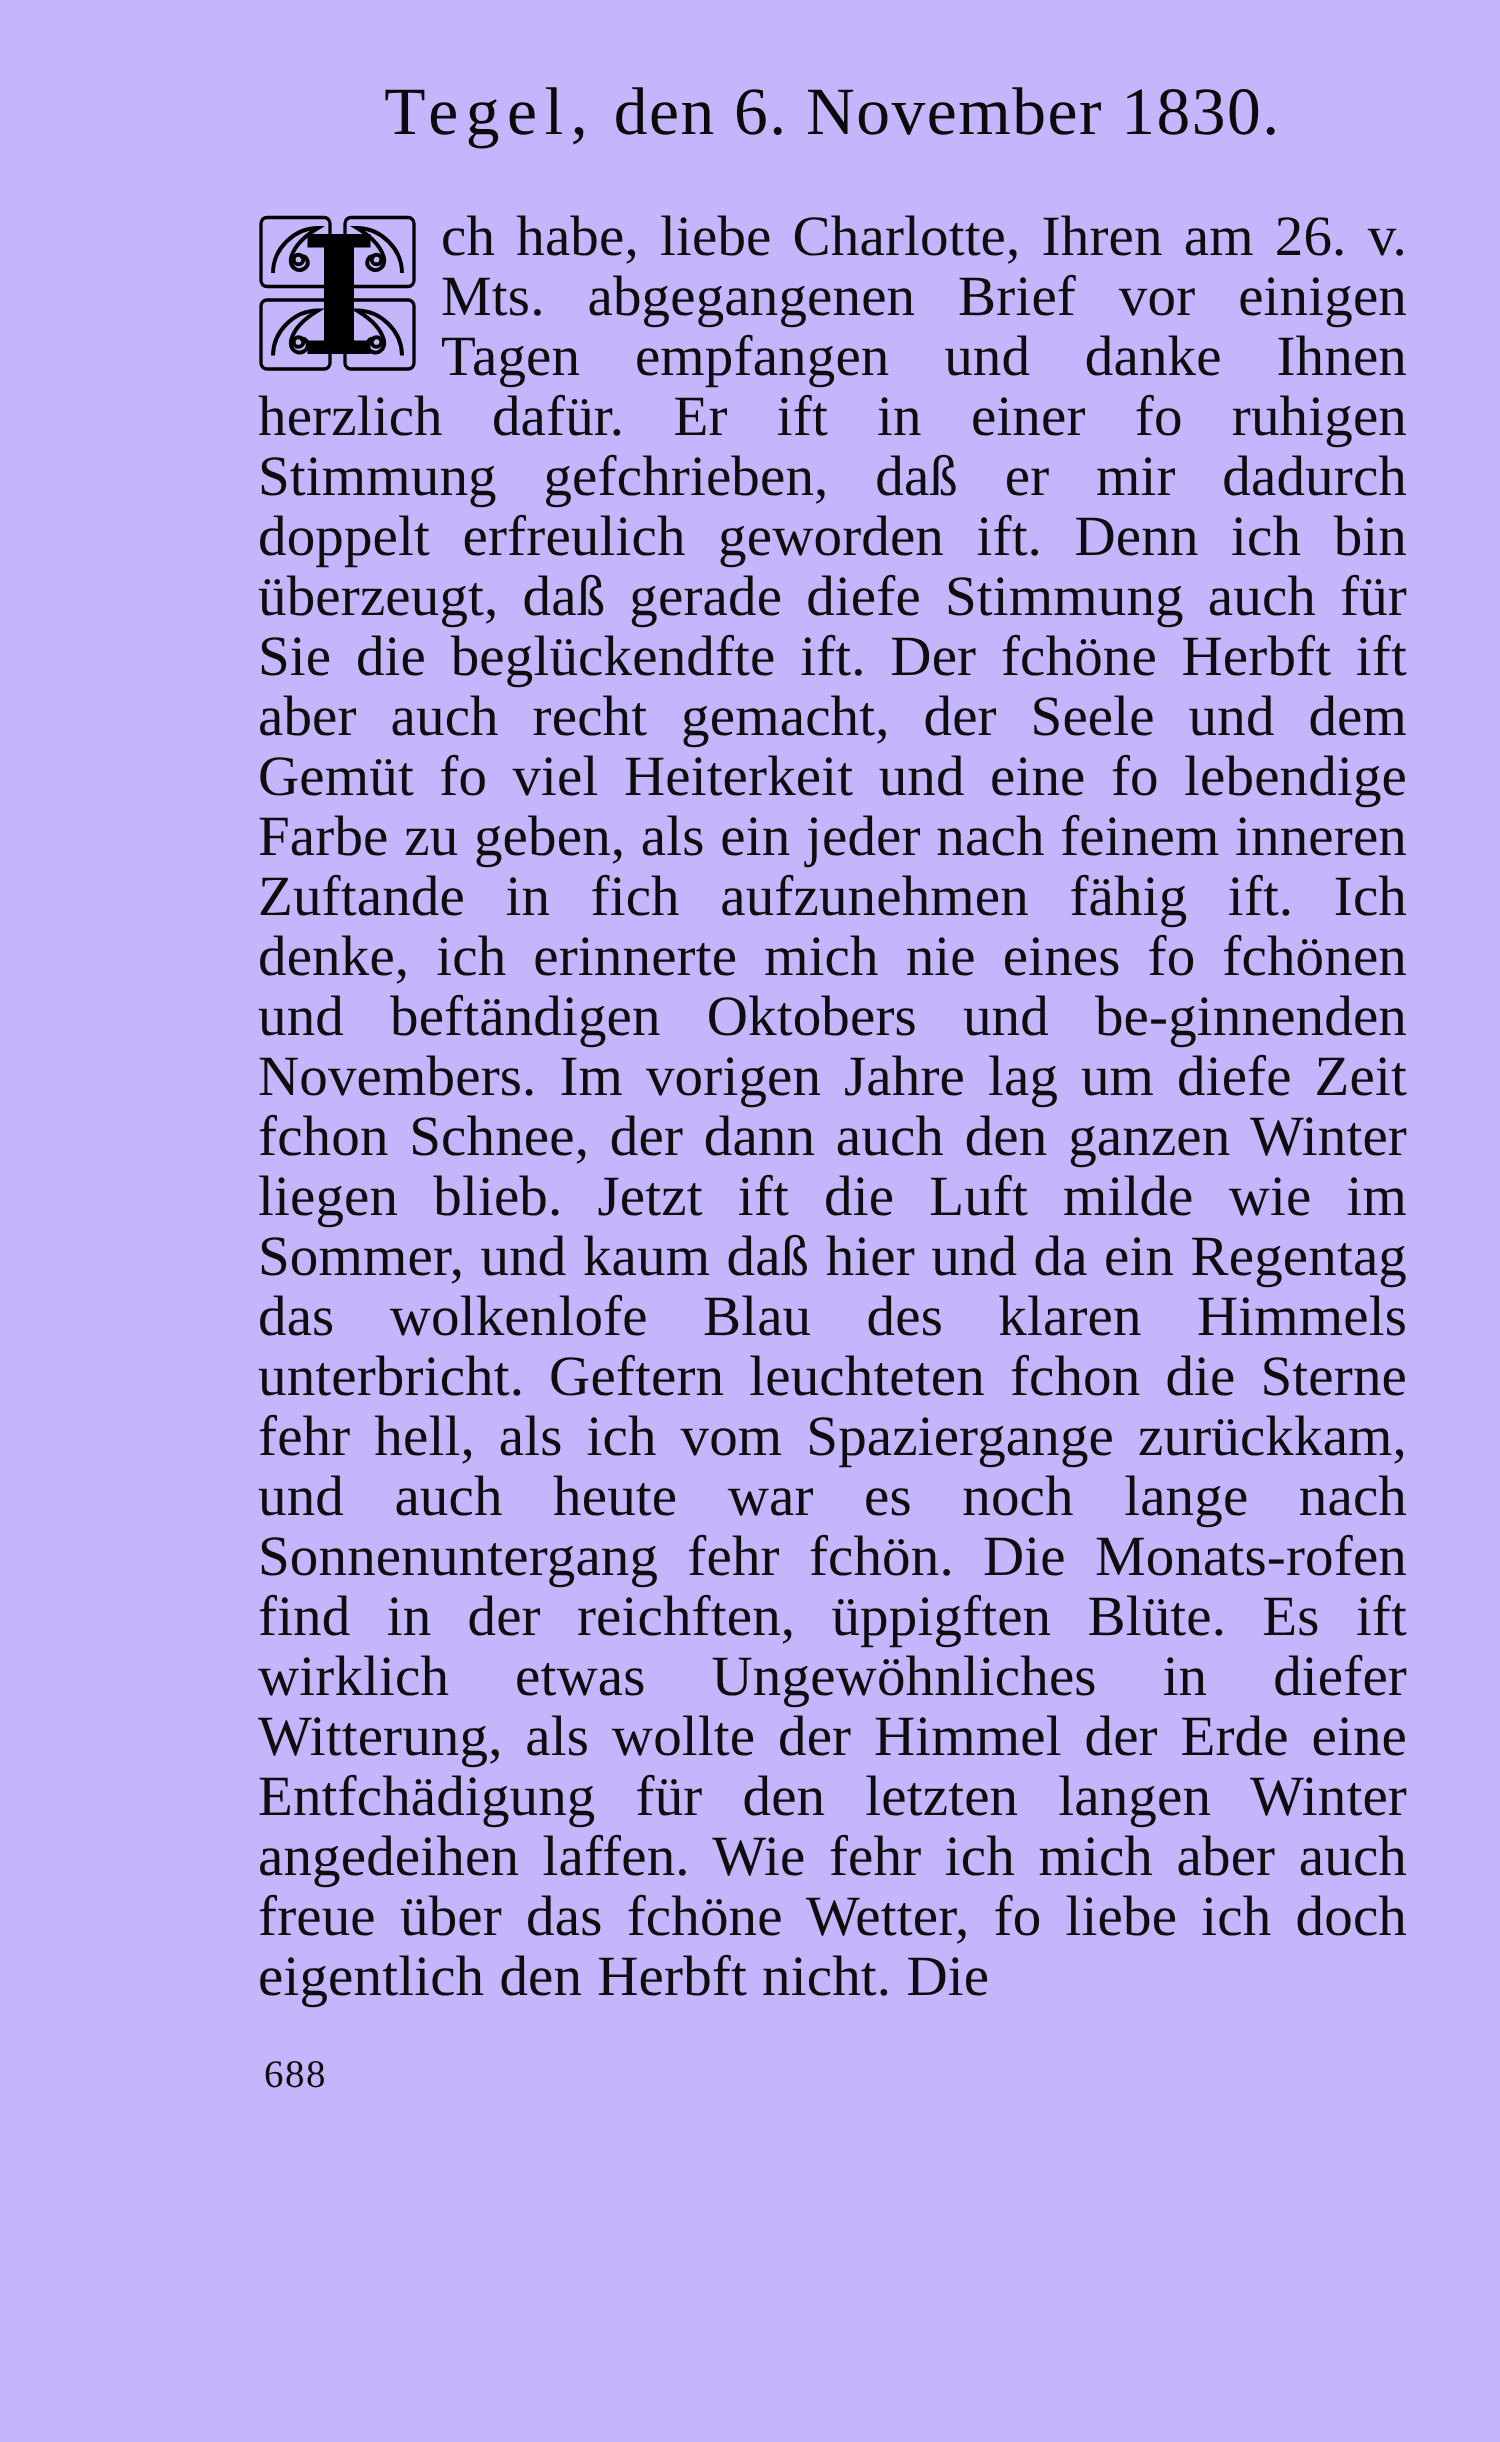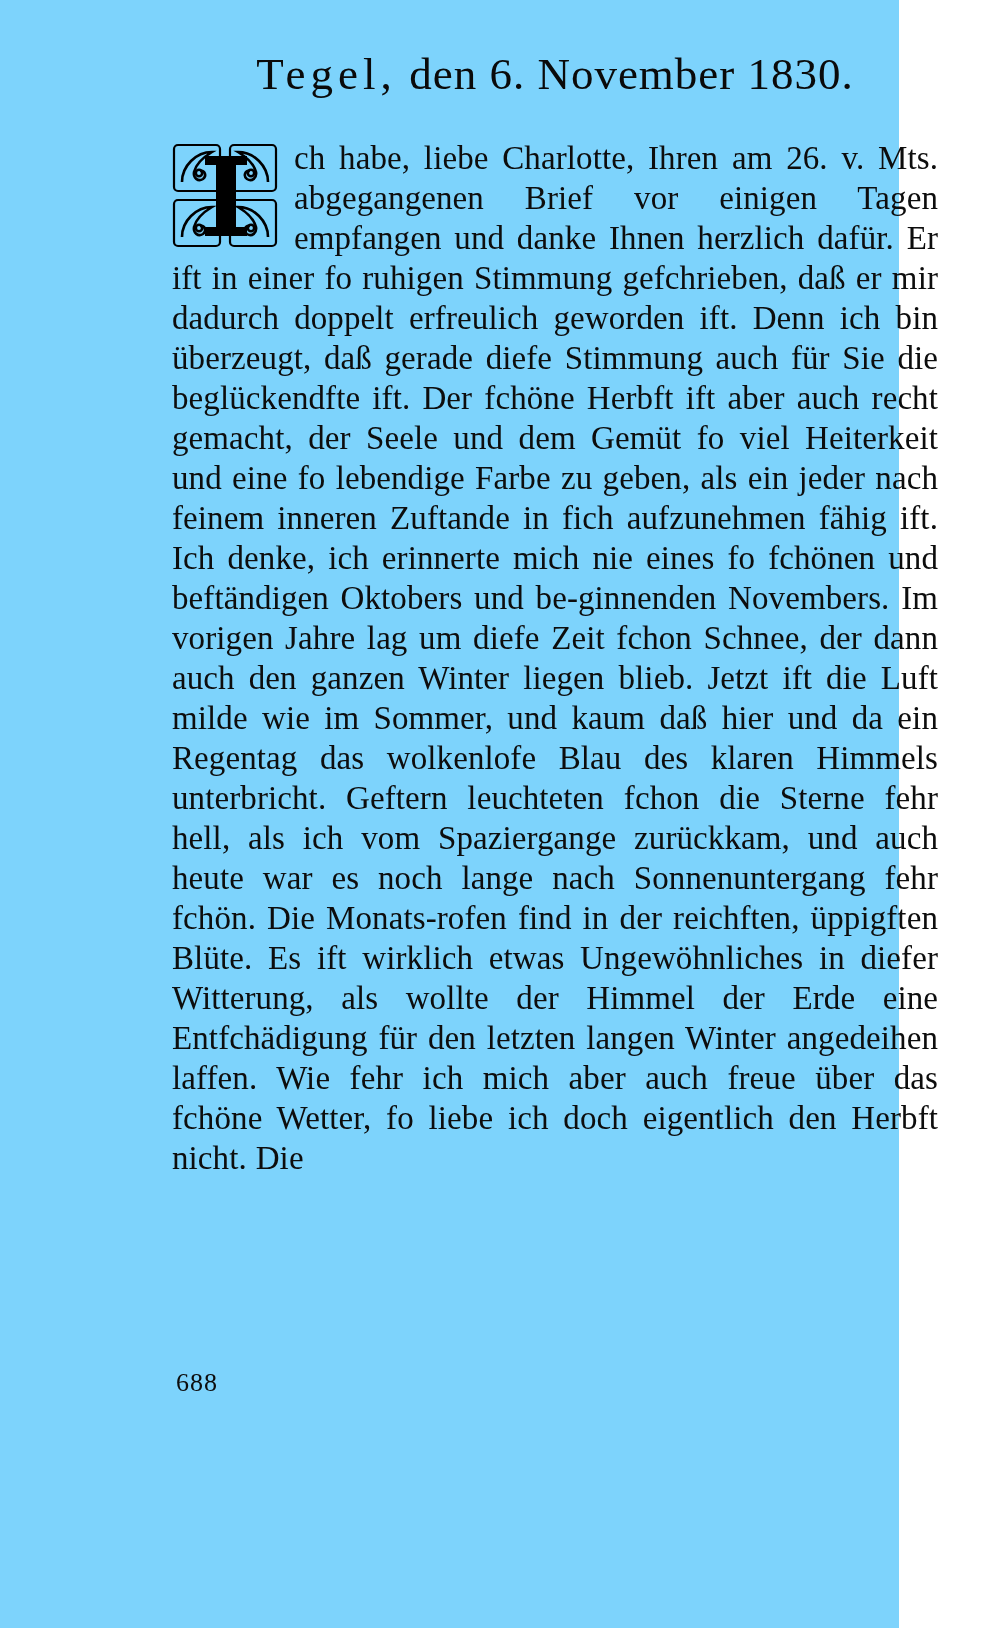--- a/index.html
+++ b/index.html
@@ -13,23 +13,23 @@
     position: relative;
     font-family: "Liberation Serif", serif;
     color: #000000;
     overflow: hidden;
   }
 
   .page {
     position: absolute;
     left: 0;
     top: 0;
-    width: 899px;
+    width: 1000px;
     height: 1628px;
-    background: #7dd3fc;
+    background: #c4b5fd;
   }
 
   .heading {
     position: absolute;
     left: 170px;
     top: 50px;
     width: 770px;
     text-align: center;
     font-size: 45px;
     line-height: 1.1;
@@ -51,21 +51,21 @@
   .initial {
     float: left;
     width: 116px;
     height: 116px;
     margin: 4px 6px 0 0;
     position: relative;
   }
   .initial svg { display: block; }
 
   .para {
-    font-size: 33px;
+    font-size: 38px;
     line-height: 40px;
     text-align: justify;
     text-justify: inter-word;
     color: #0d0d0d;
     letter-spacing: 0.1px;
     word-spacing: 0.5px;
     hyphens: manual;
   }
 
   .folio {

